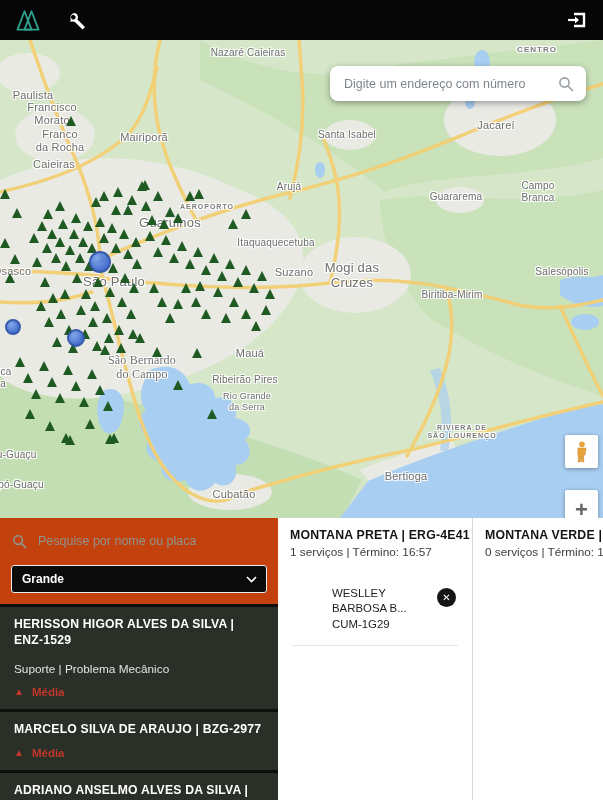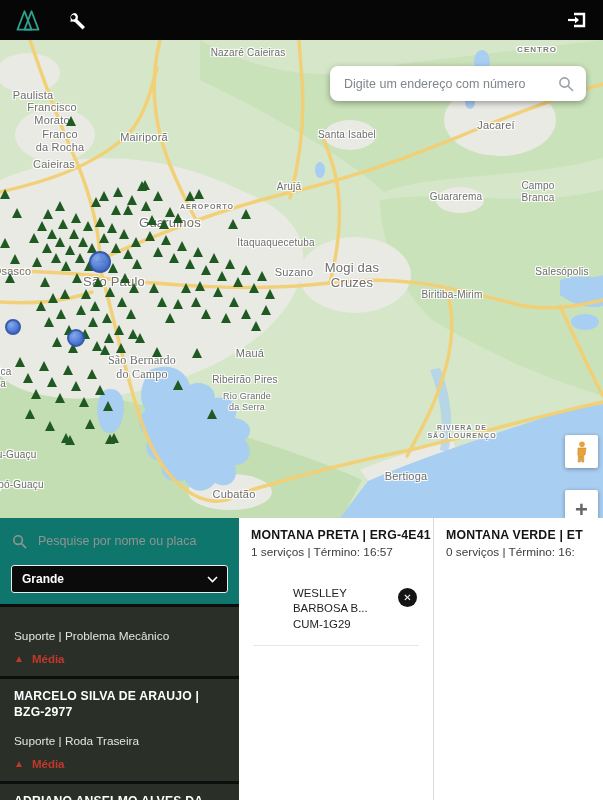--- a/index.html
+++ b/index.html
@@ -31,21 +31,21 @@
               padding:0 12px;box-sizing:border-box;}
   .map-search input{flex:1;border:none;outline:none;font:12.5px "Liberation Sans",sans-serif;color:#333;background:transparent;}
   .map-search input::placeholder{color:#80868b;}
   .ctl{position:absolute;left:565px;width:33px;background:#fff;border:none;border-radius:2px;
        box-shadow:0 1px 4px rgba(0,0,0,.35);display:flex;align-items:center;justify-content:center;cursor:pointer;}
   .pegman-btn{top:395px;height:33px;}
   .zoomin-btn{top:450px;height:40px;color:#666;font-size:22px;font-weight:bold;}
 
   
   .footer{position:absolute;top:518px;left:0;width:603px;height:282px;display:flex;}
-  .left-panel{width:239px;background:#0f766e;box-sizing:border-box;overflow:hidden;flex:none;}
+  .left-panel{width:278px;background:#c2410c;box-sizing:border-box;overflow:hidden;flex:none;}
   .search-row{display:flex;align-items:center;gap:9px;padding:15px 12px 9px;}
   .search-row input{flex:1;background:transparent;border:none;outline:none;
                     font:12.5px "Liberation Sans",sans-serif;color:#ddd;}
   .search-row input::placeholder{color:#8f958e;}
   .filter{margin:7px 11px 11px;height:26px;background:#0b0b0b;border:1px solid #ececec;border-radius:3px;
           display:flex;align-items:center;padding:0 10px;color:#fff;font-size:12px;font-weight:bold;
           position:relative;cursor:pointer;}
   .filter svg{position:absolute;right:9px;}
   .item{background:#2a2f27;border-top:3px solid #0d0f0c;padding:9px 14px 11px;cursor:pointer;}
   .item-title{color:#fff;font-weight:bold;font-size:12.2px;line-height:1.35;letter-spacing:.2px;}
@@ -345,29 +345,29 @@
         <input type="text" placeholder="Pesquise por nome ou placa" style="">
       </div>
       <div class="filter" role="combobox">
         <span>Grande</span>
         <svg width="11" height="7" viewBox="0 0 11 7">
           <path d="M1,1 L5.5,5.5 L10,1" fill="none" stroke="#fff" stroke-width="1.6"></path>
         </svg>
       </div>
       <div>
           <div class="item">
+            <div class="item-title">HERISSON HIGOR ALVES DA SILVA | ENZ-1529</div>
             <div class="item-sub">Suporte | Problema Mecânico</div>
             <div class="item-sev">
               <span class="tri">▲</span>
               <span>Média</span>
             </div>
           </div>
           <div class="item">
             <div class="item-title">MARCELO SILVA DE ARAUJO | BZG-2977</div>
-            <div class="item-sub">Suporte | Roda Traseira</div>
             <div class="item-sev">
               <span class="tri">▲</span>
               <span>Média</span>
             </div>
           </div>
           <div class="item">
             <div class="item-title">ADRIANO ANSELMO ALVES DA SILVA | EEW-7659</div>
           </div>
         </div>
     </div>

